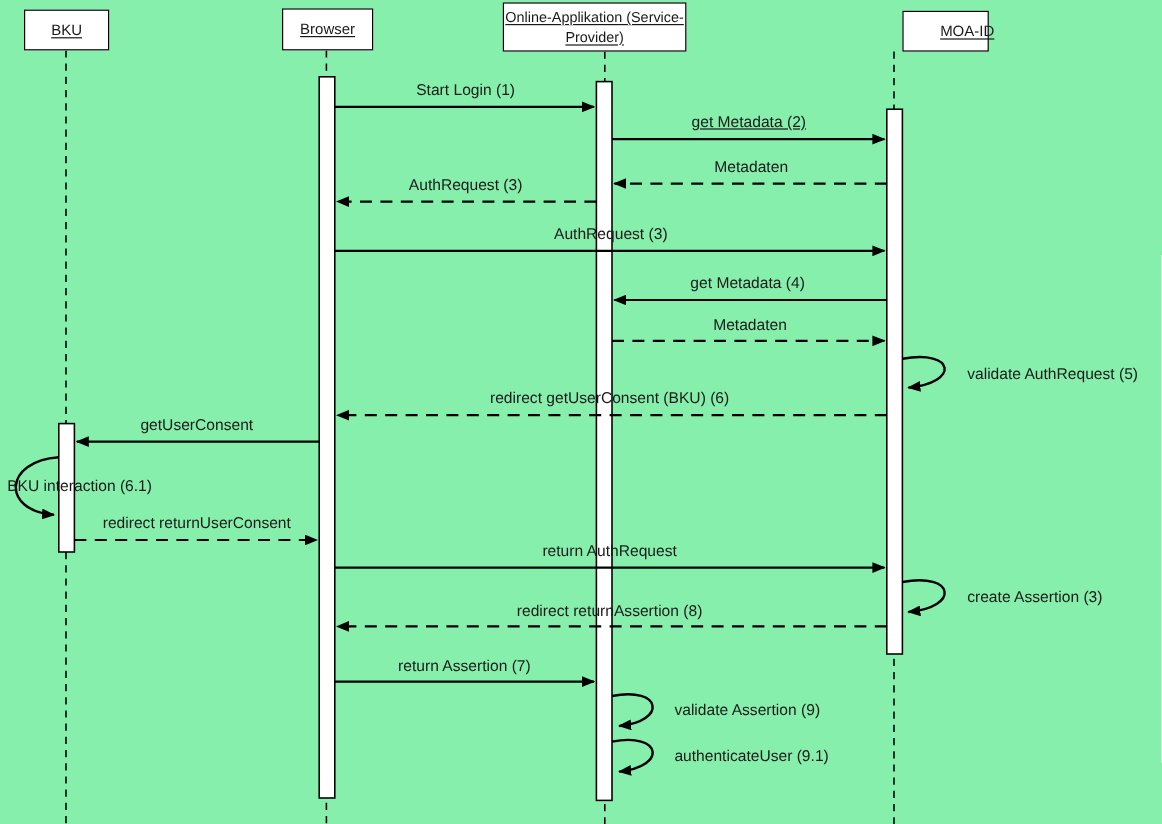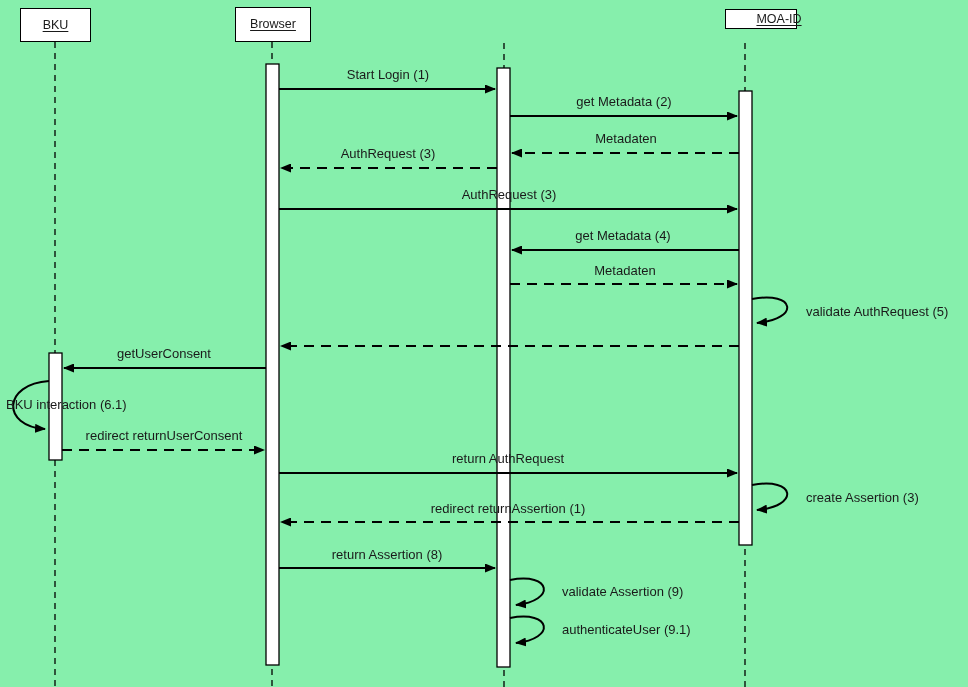--- a/index.html
+++ b/index.html
@@ -44,21 +44,25 @@
 <body>
 
 <div id="canvas">
 
   <div class="actor-box" style="left:20px;top:8px;width:71px;height:34px;">
     <span class="actor-line">BKU</span>
   </div>
   <div class="actor-box" style="left:235px;top:7px;width:76px;height:35px;">
     <span class="actor-line">Browser</span>
   </div>
-  <div class="actor-box" style="left:725px;top:9px;width:72px;height:20px;padding-left:36px;">
+  <div class="actor-box" style="left:419px;top:2px;width:153px;height:41px;font-size:12px;">
+    <span class="actor-line">Online-Applikation (Service-</span>
+    <span class="actor-line">Provider)</span>
+  </div>
+  <div class="actor-box" style="left:752px;top:9px;width:72px;height:34px;padding-left:36px;">
     <span class="actor-line">MOA-ID</span>
   </div>
 
   <svg id="wires" width="968" height="687" viewBox="0 0 968 687">
     <defs>
       <marker id="arr" markerWidth="11" markerHeight="9" refX="10" refY="4.5" orient="auto" markerUnits="userSpaceOnUse">
         <path d="M0,0 L11,4.5 L0,9 Z" fill="#000"></path>
       </marker>
     </defs>
 
@@ -98,30 +102,31 @@
     <g stroke="#000" stroke-width="2" fill="none">
       <path d="M752,299 C796,291 800,319 757,323" marker-end="url(#arr)"></path>
       <path d="M49,381 C3,384 1,426 45,429" marker-end="url(#arr)"></path>
       <path d="M752,485 C796,477 800,506 757,510" marker-end="url(#arr)"></path>
       <path d="M510,580 C552,572 556,601 516,605" marker-end="url(#arr)"></path>
       <path d="M510,618 C552,610 556,639 516,643" marker-end="url(#arr)"></path>
     </g>
   </svg>
 
   <div class="msg-label centered" style="left:388px;top:67px;">Start Login (1)</div>
-  <div class="msg-label centered" style="left:624px;top:94px;">get Metadata (2)</div>
+  <div class="msg-label centered" style="left:624px;top:94px;text-decoration:underline;">get Metadata (2)</div>
   <div class="msg-label centered" style="left:626px;top:131px;">Metadaten</div>
   <div class="msg-label centered" style="left:388px;top:146px;">AuthRequest (3)</div>
   <div class="msg-label centered" style="left:509px;top:187px;">AuthRequest (3)</div>
   <div class="msg-label centered" style="left:623px;top:228px;">get Metadata (4)</div>
   <div class="msg-label centered" style="left:625px;top:263px;">Metadaten</div>
   <div class="msg-label" style="left:806px;top:304px;">validate AuthRequest (5)</div>
+  <div class="msg-label centered" style="left:508px;top:324px;">redirect getUserConsent (BKU) (6)</div>
   <div class="msg-label centered" style="left:164px;top:346px;">getUserConsent</div>
   <div class="msg-label" style="left:6px;top:397px;">BKU interaction (6.1)</div>
   <div class="msg-label centered" style="left:164px;top:428px;text-align:center;">redirect returnUserConsent</div>
   <div class="msg-label centered" style="left:508px;top:451px;">return AuthRequest</div>
   <div class="msg-label" style="left:806px;top:490px;">create Assertion (3)</div>
-  <div class="msg-label centered" style="left:508px;top:501px;">redirect returnAssertion (1)</div>
-  <div class="msg-label centered" style="left:387px;top:547px;">return Assertion (8)</div>
+  <div class="msg-label centered" style="left:508px;top:501px;">redirect returnAssertion (8)</div>
+  <div class="msg-label centered" style="left:387px;top:547px;">return Assertion (7)</div>
   <div class="msg-label" style="left:562px;top:584px;">validate Assertion (9)</div>
   <div class="msg-label" style="left:562px;top:622px;text-align:right;">authenticateUser (9.1)</div>
 
 </div>
 
 </body></html>

